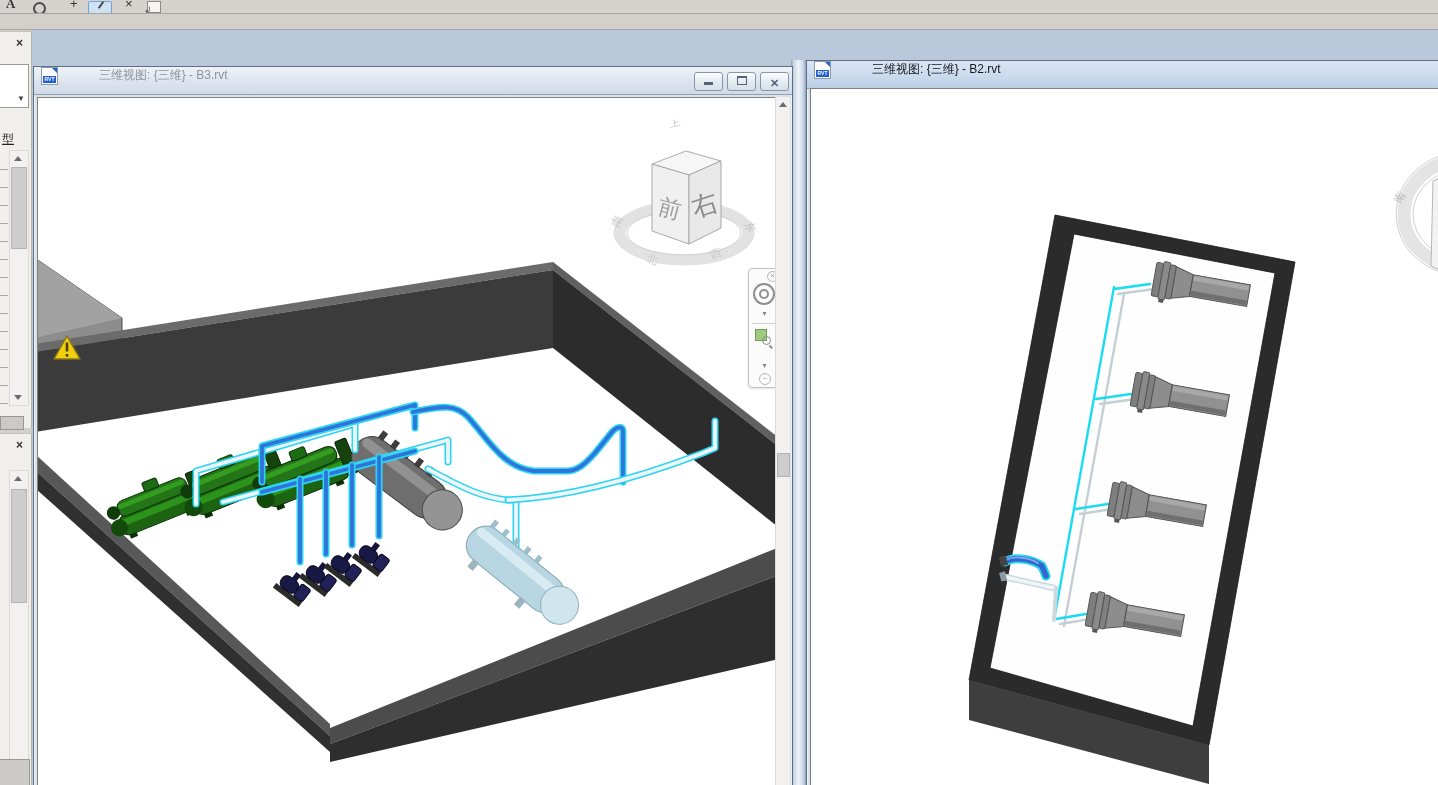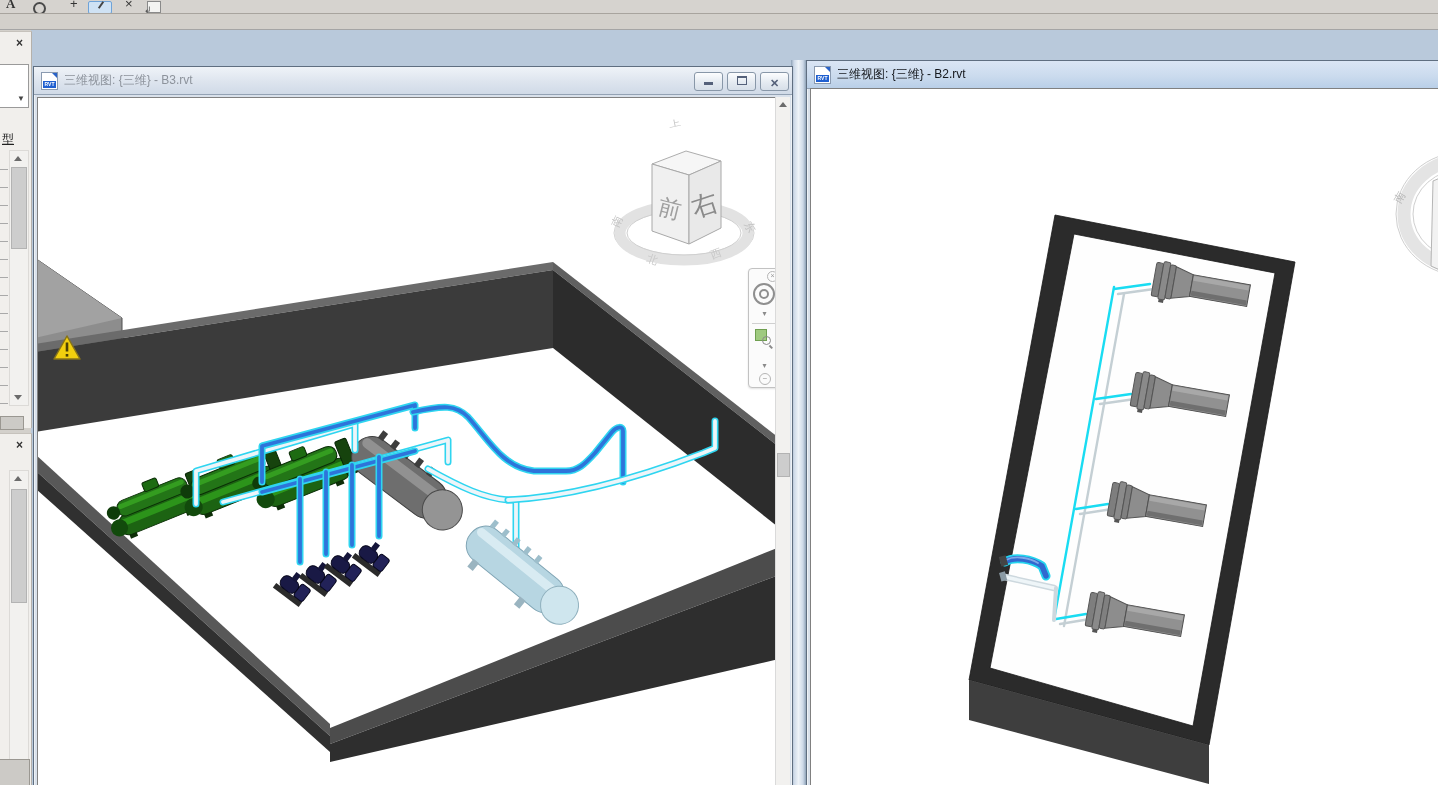--- a/index.html
+++ b/index.html
@@ -37,21 +37,21 @@
     border-right:4px solid transparent;border-bottom:5px solid #6b6b6b;}
   .sb .tri-dn{position:absolute;left:4px;width:0;height:0;border-left:4px solid transparent;
     border-right:4px solid transparent;border-top:5px solid #6b6b6b;}
   .sb .thumb{position:absolute;left:1px;width:14px;background:#cdcdcd;border:1px solid #b3b3b3;}
   .pbtn{position:absolute;background:#cccac6;border:1px solid #9a9791;}
   
   .win{position:absolute;border:1px solid #5f6e80;background:#d9e1eb;box-shadow:0 0 0 1px #eef2f6 inset;}
   .win-left{left:33px;top:36px;width:758px;height:750px;}
   .win-right{left:806px;top:30px;width:640px;height:756px;}
   .titlebar{position:relative;height:27px;border-bottom:1px solid #93a2b4;
-    display:flex;align-items:center;padding-left:7px;}
+    display:flex;align-items:flex-start;padding-left:7px;gap:35px;}
   .tb-inactive{background:linear-gradient(#eff3f8,#dde4ee 55%,#d0dae7);color:#8d939c;}
   .tb-active{background:linear-gradient(#dae5f4,#cbdbee 55%,#b9cfe8);color:#15181d;}
   .title-text{font-size:12px;margin-left:6px;white-space:nowrap;}
   .rvt{position:relative;width:15px;height:16px;background:#fff;border:1px solid #8a9ab0;flex:none;}
   .rvt .fold{position:absolute;right:0;top:0;width:0;height:0;border-top:5px solid #2a63c8;border-left:5px solid transparent;}
   .rvt .band{position:absolute;left:1px;right:1px;bottom:1px;height:7px;background:#1f5fd0;color:#fff;
     font-size:5px;font-weight:bold;text-align:center;line-height:7px;letter-spacing:0;}
   .winbtns{position:absolute;right:3px;top:5px;display:flex;gap:4px;}
   .wbtn{width:27px;height:17px;border:1px solid #8897a8;border-radius:3px;
     background:linear-gradient(#fcfdfe,#e3e9f0 60%,#d7dfe9);position:relative;text-align:center;}

